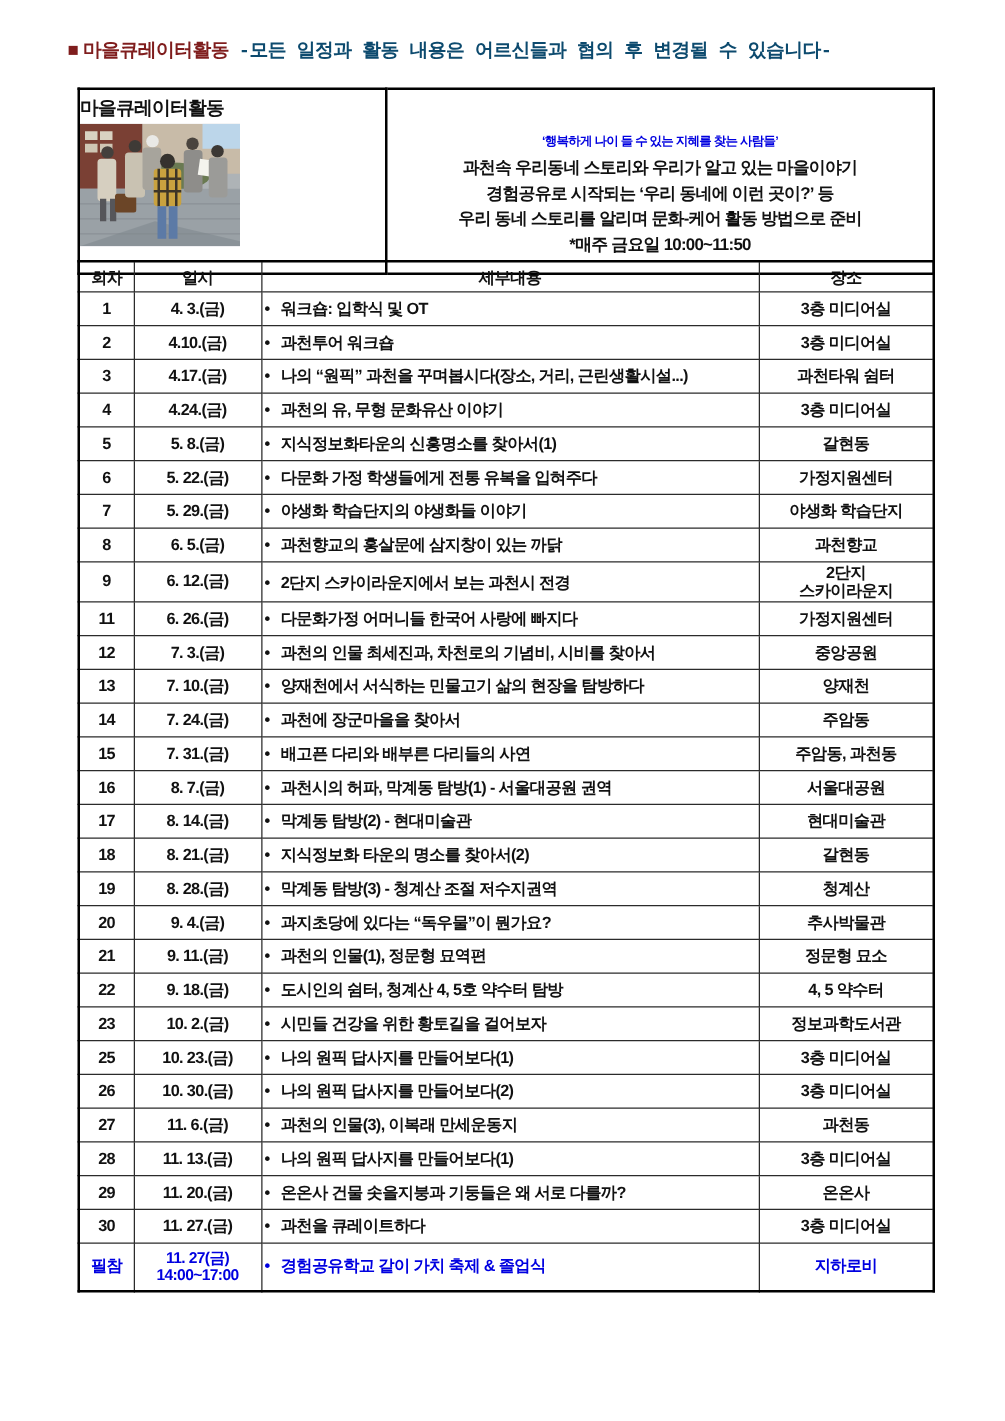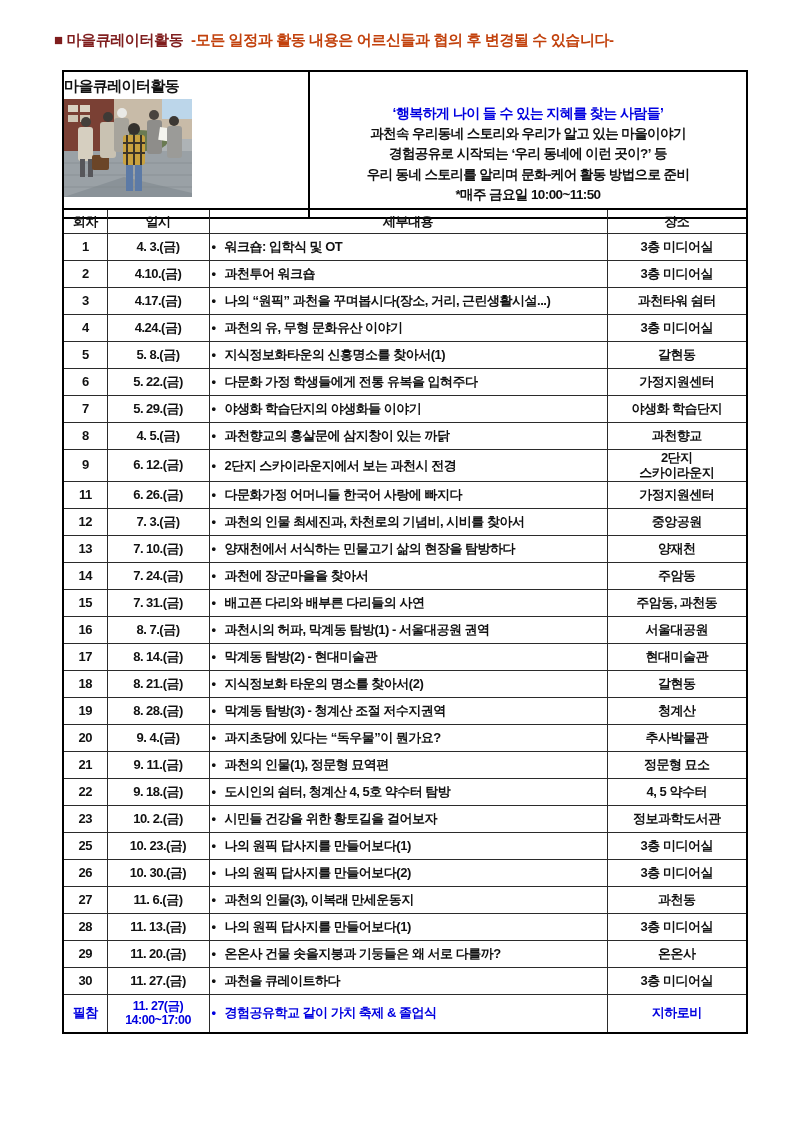--- a/index.html
+++ b/index.html
@@ -2,30 +2,30 @@
 <html lang="ko"><head>
 <meta charset="utf-8">
 <style>
   html,body{margin:0;padding:0;background:#ffffff;}
   body{width:804px;height:1137px;font-family:"Liberation Sans","DejaVu Sans",sans-serif;color:#111;}
   .page{position:relative;width:804px;height:1137px;background:#fff;overflow:hidden;}
 
   
   .doc-heading{position:absolute;left:54px;top:31px;font-size:15px;font-weight:700;letter-spacing:-0.4px;white-space:nowrap;}
   .doc-heading .blk{color:#7f1d1d;}
-  .doc-heading .blu{color:#c2410c;margin-left:4px;}
+  .doc-heading .blu{color:#0c4a6e;margin-left:4px;font-family:Liberation Mono, monospace;}
 
   
   table.intro{position:absolute;left:62px;top:70px;width:686px;height:126px;border-collapse:collapse;table-layout:fixed;}
   table.intro,table.intro td{border:2px solid #000;}
   td.intro-left{width:244px;text-align:left;vertical-align:top;padding:3px 0 16px 0;}
   .intro-title{font-size:15px;font-weight:700;letter-spacing:-0.6px;margin:2px 0 3px 0;}
   .photo-wrap{display:inline-block;line-height:0;}
   td.intro-right{vertical-align:middle;text-align:center;font-size:13.5px;font-weight:600;line-height:20.5px;letter-spacing:-0.6px;padding:2px 6px;}
-  .tagline{color:#0000e0;font-weight:700;font-size:14px;margin-top:20px;}
+  .tagline{color:#0000e0;font-weight:700;font-size:10px;margin-top:20px;}
   .bold-inline{font-weight:800;}
   .sched-note{font-weight:800;}
 
   
   table.schedule{position:absolute;left:62px;top:208px;width:686px;border-collapse:collapse;table-layout:fixed;border:2px solid #000;}
   table.schedule th,table.schedule td{border:1.4px solid #2b2b2b;letter-spacing:-0.5px;}
   table.schedule th{height:21px;font-size:13px;font-weight:700;padding:1px 0;}
   table.schedule td{font-size:13px;font-weight:600;height:24px;padding:1px 2px;}
   col.c-no{width:44px;}
   col.c-date{width:102px;}
@@ -162,21 +162,21 @@
       <td class="place">가정지원센터</td>
     </tr>
         <tr>
       <td class="num">7</td>
       <td class="date">5. 29.(금)</td>
       <td class="detail"><span class="bullet">•</span><span>야생화 학습단지의 야생화들 이야기</span></td>
       <td class="place">야생화 학습단지</td>
     </tr>
         <tr>
       <td class="num">8</td>
-      <td class="date">4. 5.(금)</td>
+      <td class="date">6. 5.(금)</td>
       <td class="detail"><span class="bullet">•</span><span>과천향교의 홍살문에 삼지창이 있는 까닭</span></td>
       <td class="place">과천향교</td>
     </tr>
         <tr>
       <td class="num">9</td>
       <td class="date">6. 12.(금)</td>
       <td class="detail"><span class="bullet">•</span><span>2단지 스카이라운지에서 보는 과천시 전경</span></td>
       <td class="place">2단지
 스카이라운지</td>
     </tr>

